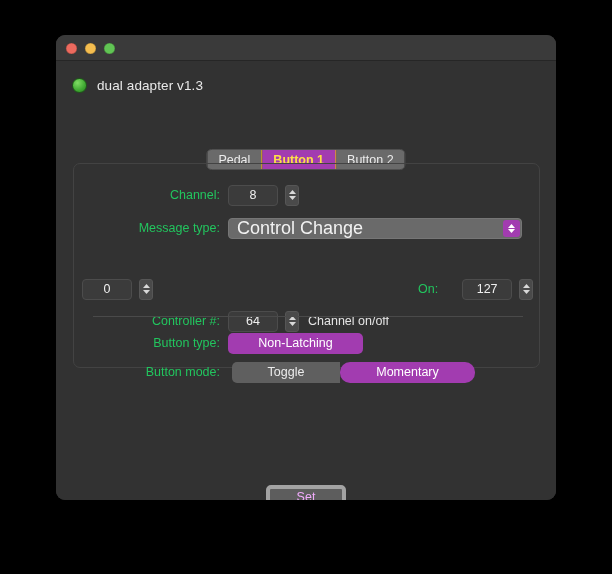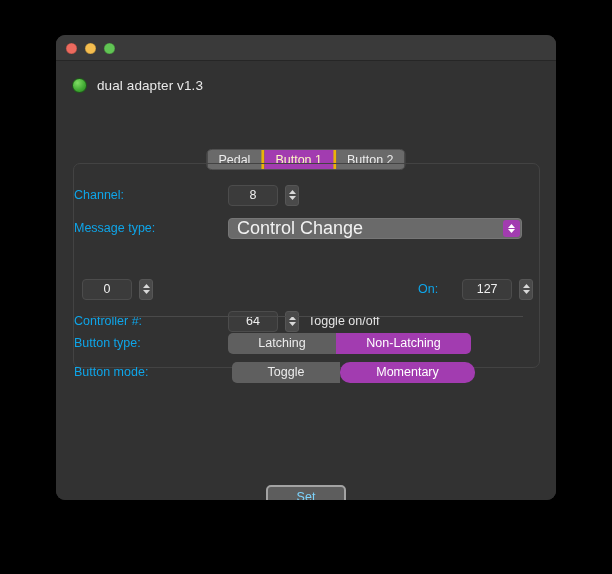--- a/index.html
+++ b/index.html
@@ -68,37 +68,37 @@
     overflow: hidden;
     border: 1px solid #505050;
     height: 21px;
   }
   .tab {
     display: flex; align-items: center; justify-content: center;
     padding: 0 11px;
     font-size: 12.5px;
     color: #ececec;
     background: #6a6a6a;
-    border-right: 3px solid #eab308;
+    border-right: 1px solid #eab308;
     cursor: default;
   }
   .tab:last-child { border-right: none; }
-  .tab.active { background: #a23cb0; color: #fef9c3; font-weight: normal; }
+  .tab.active { background: #a23cb0; color: #fde047; font-weight: bold; }
 
   
   .group {
     position: absolute;
     left: 17px; top: 102px;
     width: 467px; height: 205px;
     border: 1px solid #434343;
     border-radius: 7px;
   }
 
   .row { position: absolute; display: flex; align-items: center; height: 22px; }
-  .lbl { color: #0ea5e9; font-size: 12.5px; text-align: left; }
+  .lbl { color: #22c55e; font-size: 12.5px; text-align: right; }
 
   .field {
     background: #3b3b3b;
     border: 1px solid #4c4c4c;
     border-radius: 4px;
     color: #efefef;
     font-size: 12.5px;
     height: 21px;
     display: flex; align-items: center; justify-content: center;
     cursor: text;
@@ -156,23 +156,23 @@
   }
   .seg .opt.sel { background: #a23cb0; color: #ffffff; }
 
   .inline-note { color: #e4e4e4; font-size: 12.5px; margin-left: 9px; }
 
   .set-btn {
     position: absolute; left: 50%; top: 424px;
     transform: translateX(-50%);
     width: 80px; height: 24px;
     background: #5d5d5d;
-    border: 2px solid #a3a3a3;
-    border-radius: 5px;
-    color: #7dd3fc; font-size: 12.5px;
+    border: 4px solid #a3a3a3;
+    border-radius: 5px;
+    color: #f0abfc; font-size: 12.5px;
     display: flex; align-items: center; justify-content: center;
     cursor: default;
   }
 </style>
 </head>
 <body>
 
 <div id="root">
 
   <div class="window">
@@ -260,29 +260,28 @@
           <div class="lbl" style="width:146px;">Controller #:</div>
           <div class="field" style="width:50px; margin-left:8px;">64</div>
           <div class="stepper" style="margin-left:7px;">
             <svg width="7" height="4" viewBox="0 0 7 4">
                 <path d="M3.5 0 L7 4 L0 4 Z" fill="#d9d9d9"></path>
               </svg>
             <svg width="7" height="4" viewBox="0 0 7 4">
                 <path d="M0 0 L7 0 L3.5 4 Z" fill="#d9d9d9"></path>
               </svg>
           </div>
-          <div class="inline-note">Toggle on/off</div>
+          <div class="inline-note">Channel on/off</div>
         </div>
 
         <div class="divider"></div>
 
         <div class="row" style="left:0; top:168px;">
           <div class="lbl" style="width:146px;">Button type:</div>
           <div class="seg" style="margin-left:8px;">
-            <div class="opt" style="width:108px;">Latching</div>
             <div class="opt sel" style="width:135px;">Non-Latching</div>
           </div>
         </div>
 
         <div class="row" style="left:0; top:197px;">
           <div class="lbl" style="width:146px;">Button mode:</div>
           <div class="seg" style="margin-left:12px;">
             <div class="opt" style="width:108px;">Toggle</div>
             <div class="opt sel" style="width:135px;border-radius:10px;">Momentary</div>
           </div>

